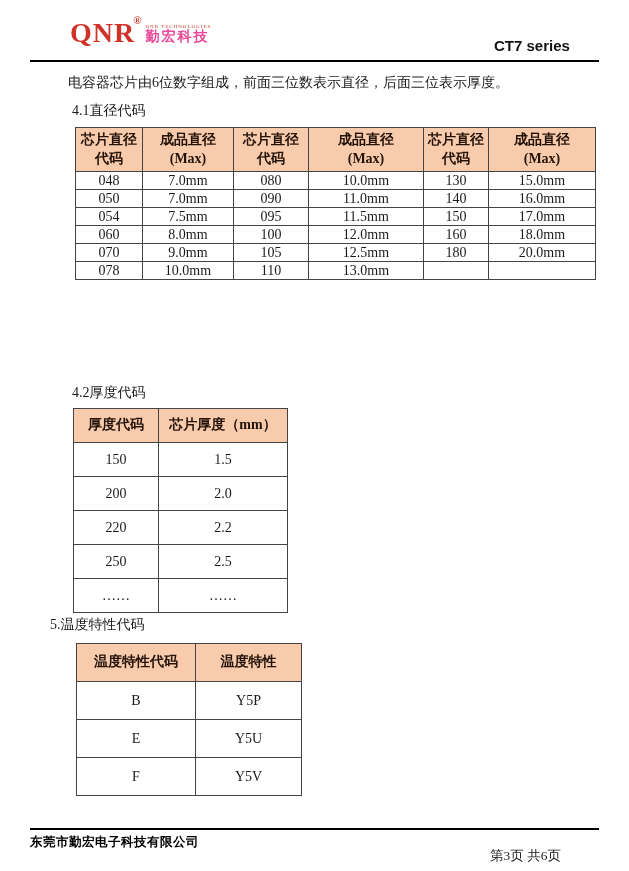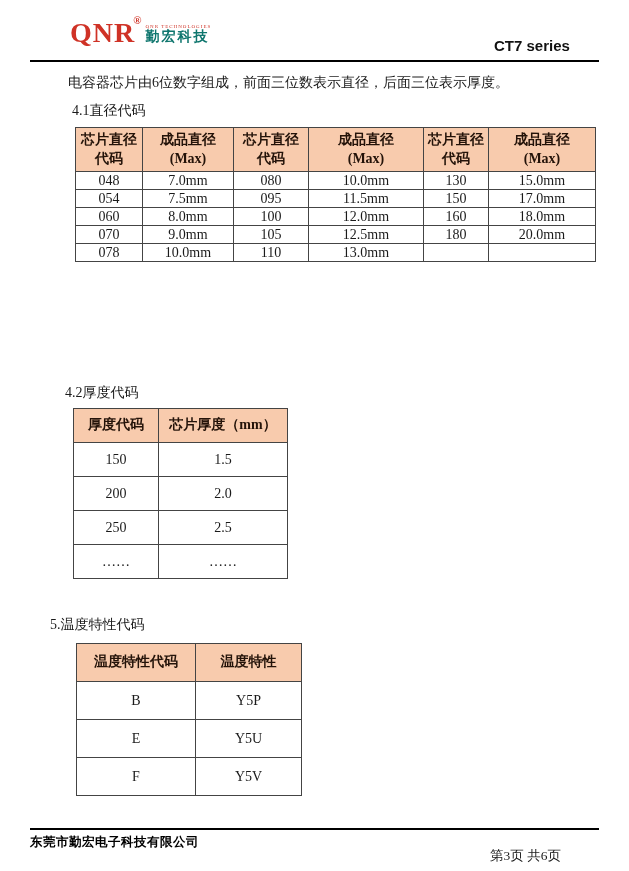--- a/index.html
+++ b/index.html
@@ -7,28 +7,28 @@
     position:relative; width:629px; height:871px; background:#ffffff;
     font-family:"Liberation Serif","DejaVu Serif",serif; color:#1a1a1a;
     overflow:hidden;
   }
   
   .logo-row { position:absolute; left:38px; top:19px; display:flex; align-items:flex-start;margin-left:32px; }
   .logo-qnr { color:#cf3226; font-size:28px; font-weight:bold; line-height:1; letter-spacing:1px; }
   .logo-reg { color:#cf3226; font-size:11px; vertical-align:top; position:relative; top:-4px; left:-2px; font-weight:bold; }
   .logo-right { display:flex; flex-direction:column; margin-left:1px; padding-top:5px; }
   .logo-tagline { color:#cf3226; font-size:5px; letter-spacing:1px; white-space:nowrap; }
-  .logo-cn { color:#0f766e; font-size:14px; font-weight:bold; letter-spacing:2px; line-height:1.2; }
+  .logo-cn { color:#ec4899; font-size:14px; font-weight:bold; letter-spacing:2px; line-height:1.2; }
   .series { position:absolute; left:494px; top:37px; font-family:"Liberation Sans",sans-serif; font-weight:bold; font-size:15px; color:#111; }
   .rule-top { position:absolute; left:30px; top:60px; width:569px; height:2px; background:#000; }
 
   
   .intro { position:absolute; left:68px; top:74px; font-size:14px; white-space:nowrap; }
   .h41 { position:absolute; left:72px; top:102px; font-size:14px;text-align:center; }
-  .h42 { position:absolute; left:65px; top:384px; font-size:14px; }
+  .h42 { position:absolute; left:72px; top:384px; font-size:14px; }
   .h5  { position:absolute; left:50px; top:616px; font-size:14px; }
 
   
   table { border-collapse:collapse; table-layout:fixed; position:absolute; }
   th,td { border:1.5px solid #444; text-align:center; vertical-align:middle; font-size:14px; padding:0; overflow:hidden; }
   th { background:#F8CBAD; font-weight:bold; white-space:pre-line; line-height:1.3; color:#241309;margin-left:23px; }
   #diameter-table { left:75px; top:127px; width:520px; }
   #diameter-table thead tr { height:44px; }
   #diameter-table tbody tr { height:18px; }
   #thickness-table { left:73px; top:408px; width:214px; }
@@ -90,20 +90,28 @@
     <tbody>
       <tr>
         <td>048</td>
         <td>7.0mm</td>
         <td>080</td>
         <td>10.0mm</td>
         <td>130</td>
         <td>15.0mm</td>
       </tr>
       <tr>
+        <td>050</td>
+        <td>7.0mm</td>
+        <td>090</td>
+        <td>11.0mm</td>
+        <td>140</td>
+        <td>16.0mm</td>
+      </tr>
+      <tr>
         <td>054</td>
         <td>7.5mm</td>
         <td>095</td>
         <td>11.5mm</td>
         <td>150</td>
         <td>17.0mm</td>
       </tr>
       <tr>
         <td>060</td>
         <td>8.0mm</td>
@@ -147,20 +155,24 @@
     <tbody>
       <tr>
         <td>150</td>
         <td>1.5</td>
       </tr>
       <tr>
         <td>200</td>
         <td>2.0</td>
       </tr>
       <tr>
+        <td>220</td>
+        <td>2.2</td>
+      </tr>
+      <tr>
         <td>250</td>
         <td>2.5</td>
       </tr>
       <tr>
         <td>……</td>
         <td>……</td>
       </tr>
     </tbody>
   </table>
 

